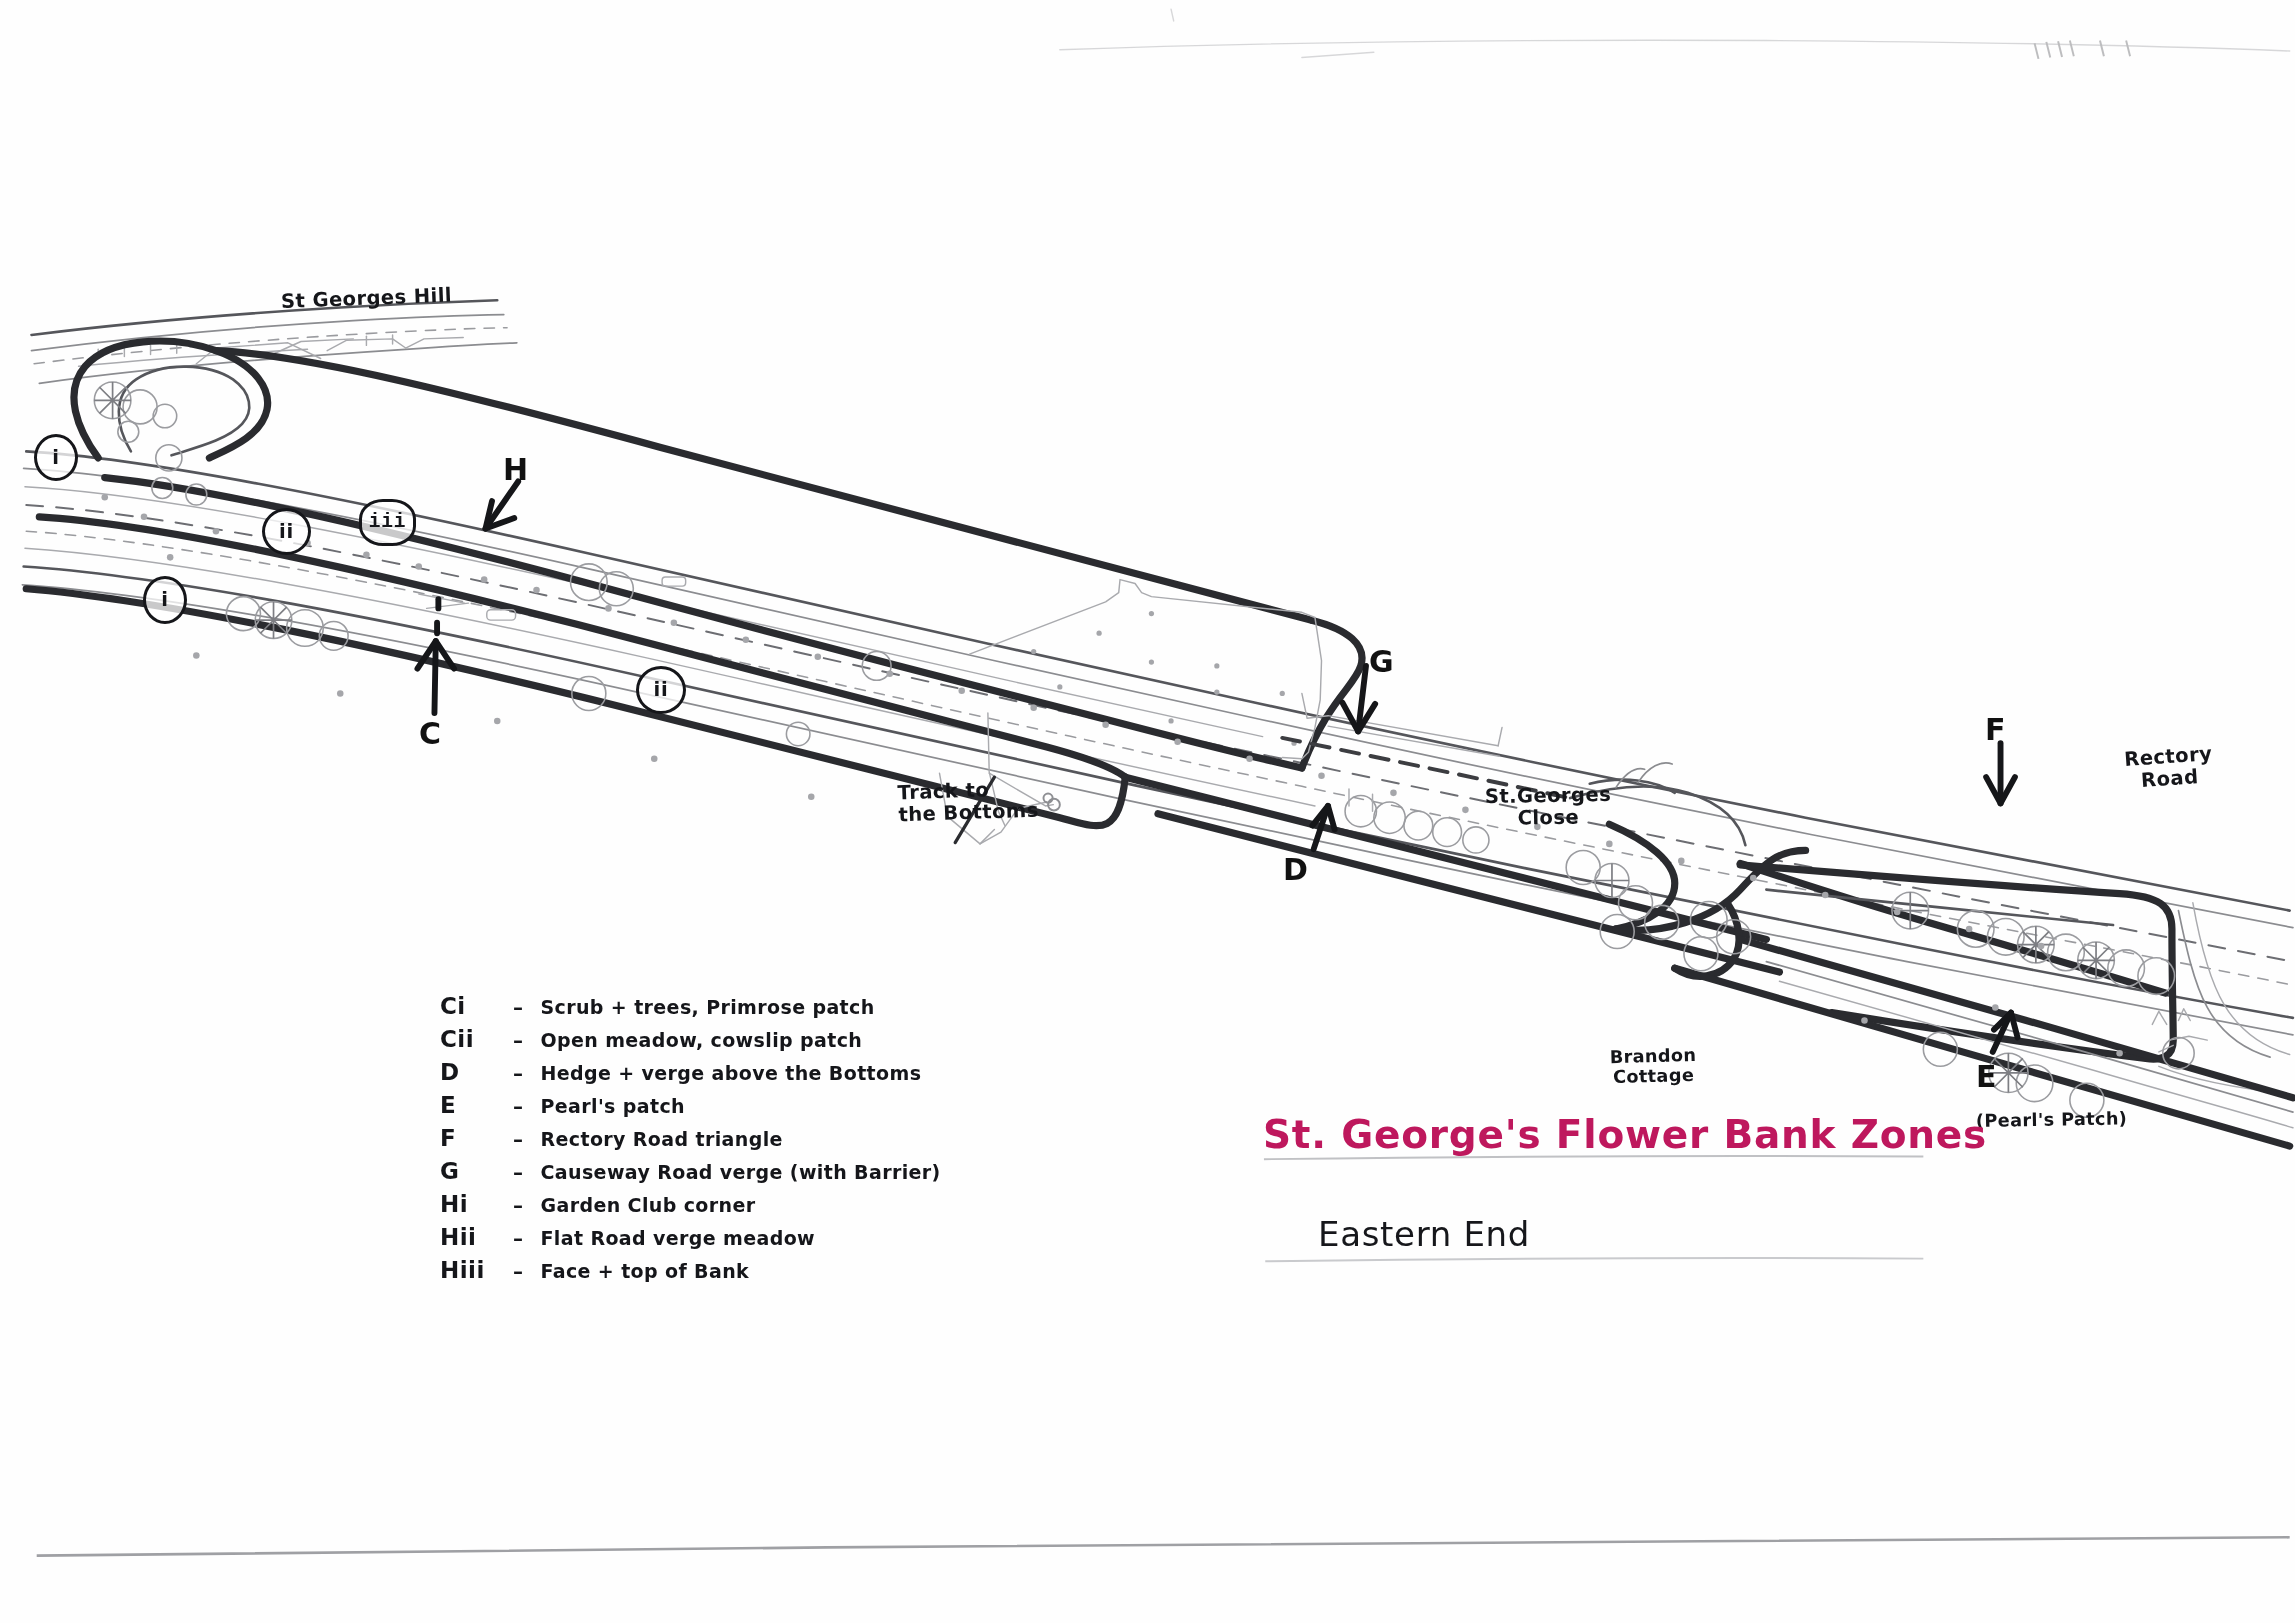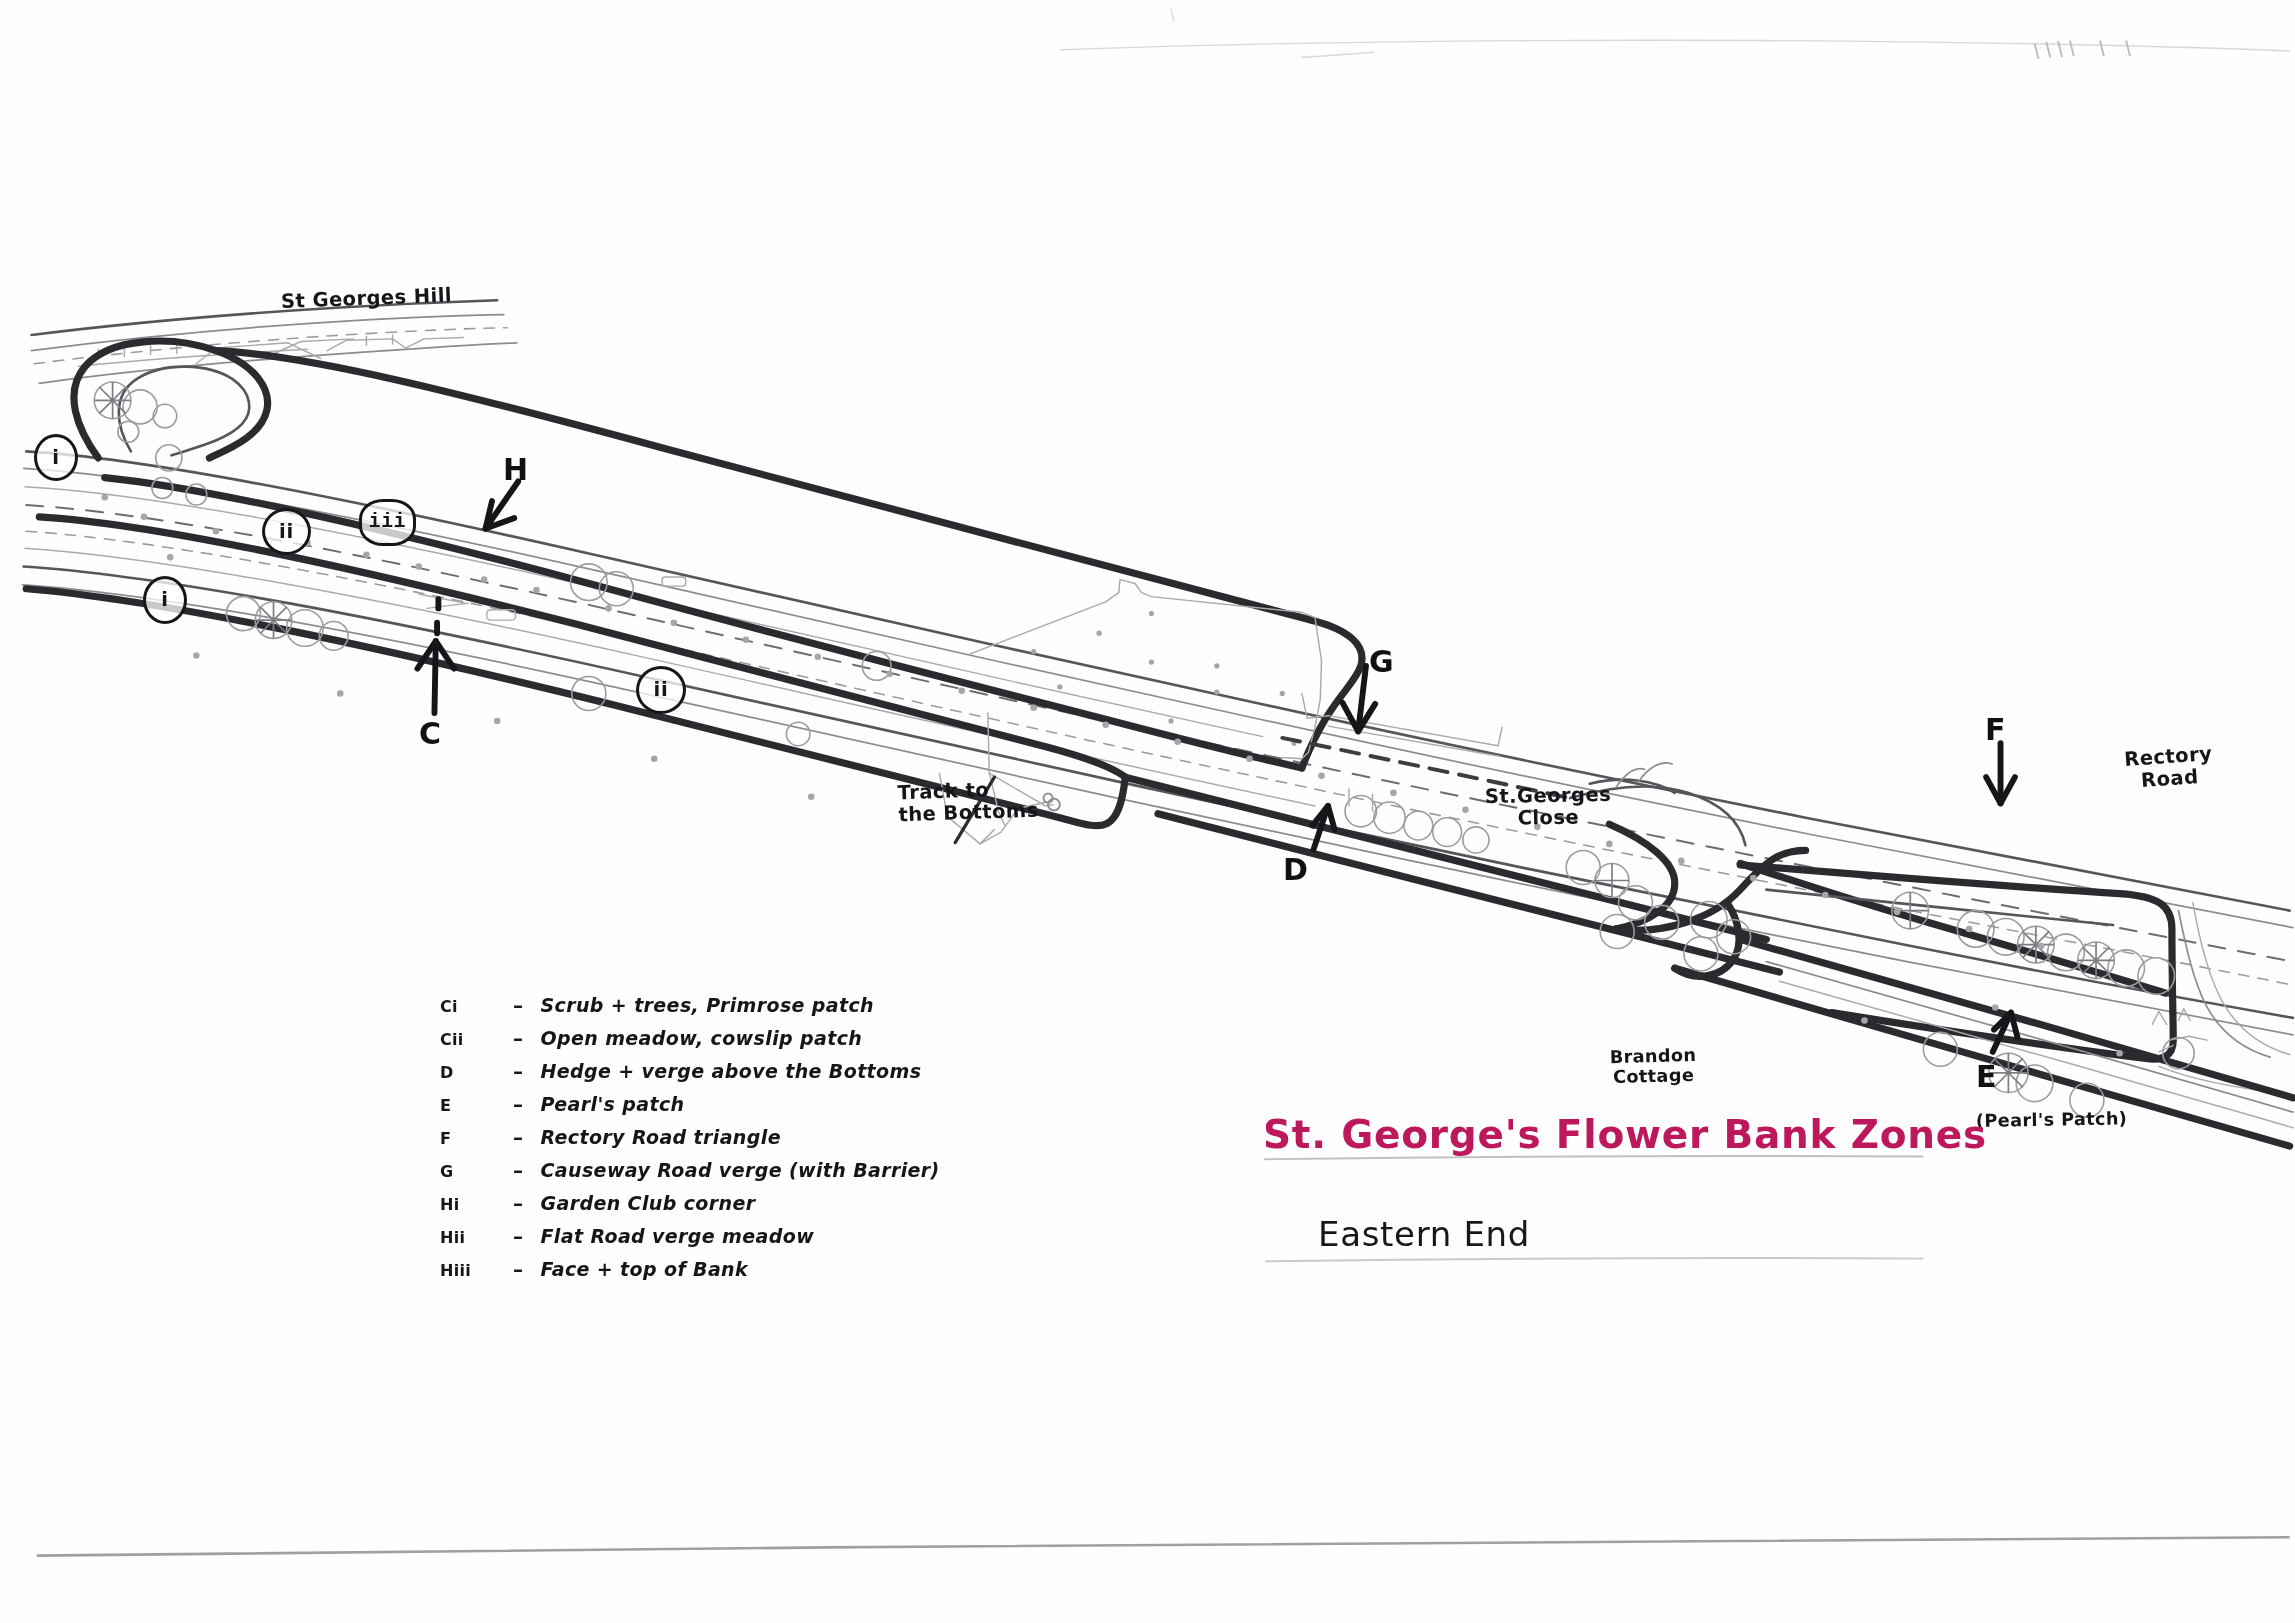--- a/index.html
+++ b/index.html
@@ -26,23 +26,23 @@
   .maplabel{position:absolute;font-size:19.6px;line-height:1.12;}
   .maplabel.sm{font-size:17.7px;}
   .maplabel.c{text-align:center;}
 
   
   .zoneletter{position:absolute;font-size:30px;font-weight:700;color:#111;}
 
   
   #legend{position:absolute;left:440px;top:993px;}
   .legrow{display:flex;align-items:baseline;height:33px;}
-  .legkey{width:73px;font-size:16px;font-weight:700;color:#15161a;white-space:pre;}
+  .legkey{width:73px;font-size:23px;font-weight:700;color:#15161a;white-space:pre;}
   .legdash{width:27.5px;font-size:20px;font-weight:700;color:#15161a;}
-  .legtxt{font-size:19px;font-weight:700;color:#15161a;white-space:pre;font-style:italic;}
+  .legtxt{font-size:19px;font-weight:700;color:#15161a;white-space:pre;}
 
   
   #title-main{position:absolute;left:1263px;top:1112px;font-size:39px;font-weight:700;color:#be185d;white-space:pre;}
   #title-sub{position:absolute;left:1302px;top:1214px;font-size:34px;font-weight:400;color:#16171b;white-space:pre;margin-left:16px;}
 
   
   .circmark{
     position:absolute;
     display:flex;align-items:center;justify-content:center;
     border:3.3px solid #15161a;

